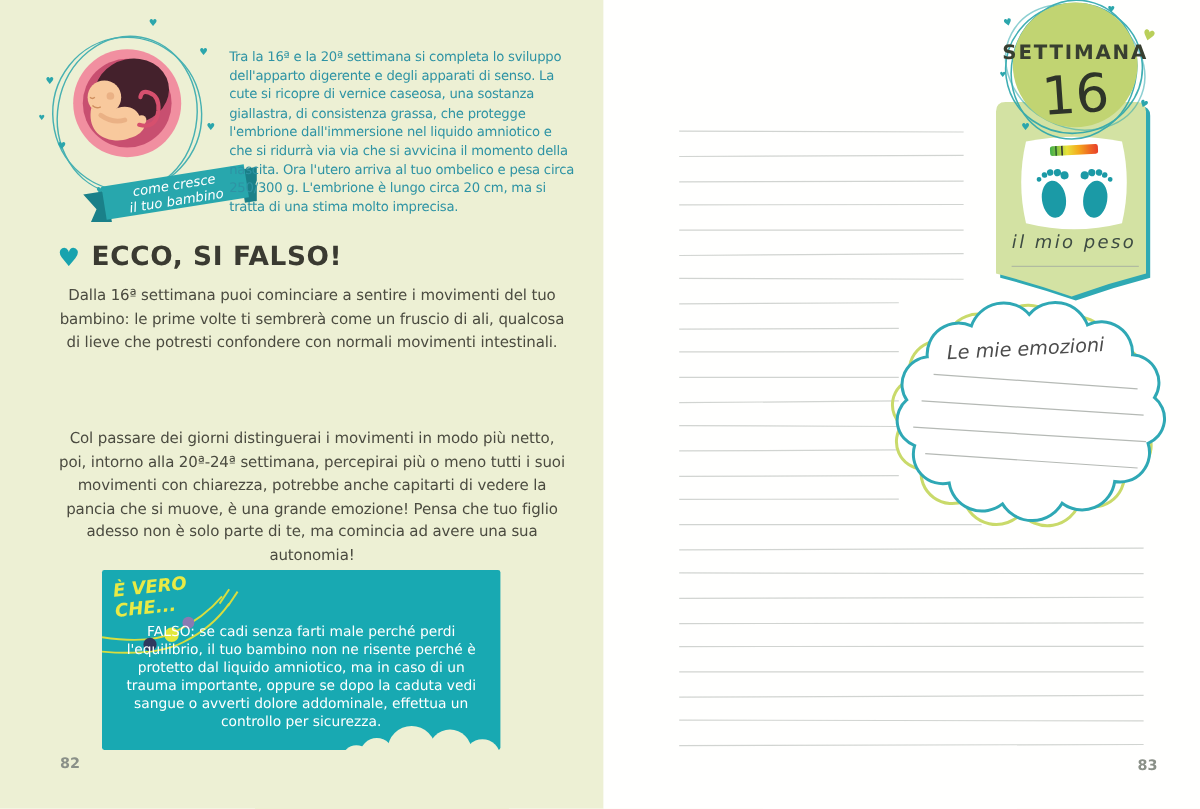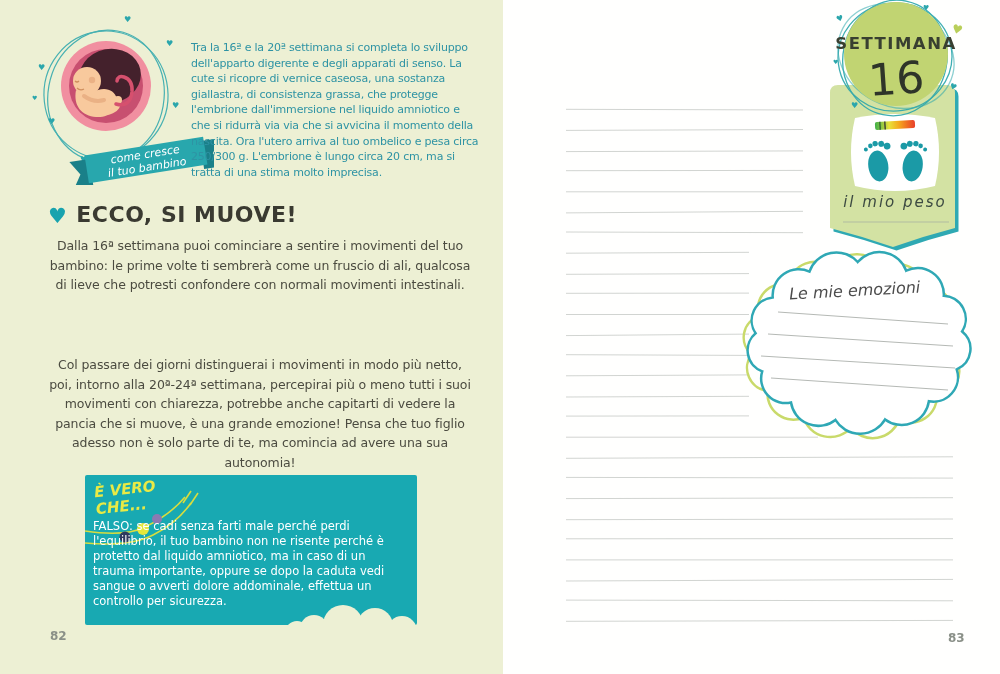--- a/index.html
+++ b/index.html
@@ -16,21 +16,21 @@
   .heading .hrt{color:#18a3ae;font-size:21px;margin-right:9px;vertical-align:-1px;}
   .para{left:48px;width:424px;color:#4b4b40;font-size:12.5px;line-height:19.6px;letter-spacing:-0.1px;}
   .p1{top:236px;text-align:center;} .p2{top:296px;} .p3{top:355px;text-align:center;}
 
   
   .fact-box{left:85px;top:475px;width:332px;height:150px;background:#18a9b2;overflow:hidden;border-radius:2px;}
   .box-label{position:absolute;left:10px;top:6px;transform:rotate(-6deg);color:#e9ea45;
              font-size:15px;font-weight:bold;font-style:italic;line-height:17px;white-space:pre-line;}
   .box-q{position:absolute;left:96px;top:10px;width:230px;text-align:center;color:#e9ea45;
          font-weight:bold;font-size:12px;line-height:15px;}
-  .box-a{position:absolute;left:8px;top:44px;width:316px;color:#ffffff;
+  .box-a{position:absolute;left:8px;top:44px;width:316px;text-align:center;color:#ffffff;
          font-size:11.5px;line-height:15px;}
   .box-cloud-bump{position:absolute;border-radius:50%;background:#edf0d4;}
 
   .page-num{color:#8a9088;font-size:12px;font-weight:bold;}
   #pn-left{left:50px;top:629px;}
   #pn-right{left:445px;top:631px;}
 
   
   .rule{stroke:#c2c6c2;stroke-width:1;opacity:0.75;}
   svg text{font-family:"DejaVu Sans",sans-serif;}
@@ -74,21 +74,21 @@
       <path d="M46,140 L66,140 L66,168 L46,168 L55,154 Z" fill="#1a8089"></path>
       <path d="M198,140 L178,140 L178,168 L198,168 L189,154 Z" fill="#1a8089"></path>
       <rect x="62" y="136" width="120" height="28" fill="#28a7ad"></rect>
       <text x="122" y="148" text-anchor="middle" fill="#ffffff" font-size="11" class="hand">come cresce</text>
       <text x="122" y="161" text-anchor="middle" fill="#ffffff" font-size="11" class="hand">il tuo bambino</text>
     </g>
   </svg>
 
   <div class="abs intro">Tra la 16ª e la 20ª settimana si completa lo sviluppo dell'apparto digerente e degli apparati di senso. La cute si ricopre di vernice caseosa, una sostanza giallastra, di consistenza grassa, che protegge l'embrione dall'immersione nel liquido amniotico e che si ridurrà via via che si avvicina il momento della nascita. Ora l'utero arriva al tuo ombelico e pesa circa 250/300 g. L'embrione è lungo circa 20 cm, ma si tratta di una stima molto imprecisa.</div>
 
-  <div class="abs heading"><span class="hrt">♥</span><span>ECCO, SI MUOVE!</span></div>
+  <div class="abs heading"><span class="hrt">♥</span><span>ECCO, SI FALSO!</span></div>
 
   <div class="abs para p1">Dalla 16ª settimana puoi cominciare a sentire i movimenti del tuo bambino: le prime volte ti sembrerà come un fruscio di ali, qualcosa di lieve che potresti confondere con normali movimenti intestinali.</div>
   <div class="abs para p3">Col passare dei giorni distinguerai i movimenti in modo più netto, poi, intorno alla 20ª-24ª settimana, percepirai più o meno tutti i suoi movimenti con chiarezza, potrebbe anche capitarti di vedere la pancia che si muove, è una grande emozione! Pensa che tuo figlio adesso non è solo parte di te, ma comincia ad avere una sua autonomia!</div>
 
   <div class="abs fact-box">
     <svg class="abs" style="left:0;top:14px;" width="130" height="70" viewBox="0 0 130 70">
       <path d="M0,42 Q40,48 60,38 Q85,26 100,8" stroke="#d8dd3f" stroke-width="1.6" fill="none"></path>
       <path d="M0,54 Q45,58 68,46 Q92,34 106,14" stroke="#d8dd3f" stroke-width="1.6" fill="none"></path>
       <line x1="106" y1="2" x2="98" y2="14" stroke="#d8dd3f" stroke-width="1.6"></line>
       <line x1="113" y1="4" x2="105" y2="16" stroke="#d8dd3f" stroke-width="1.6"></line>

